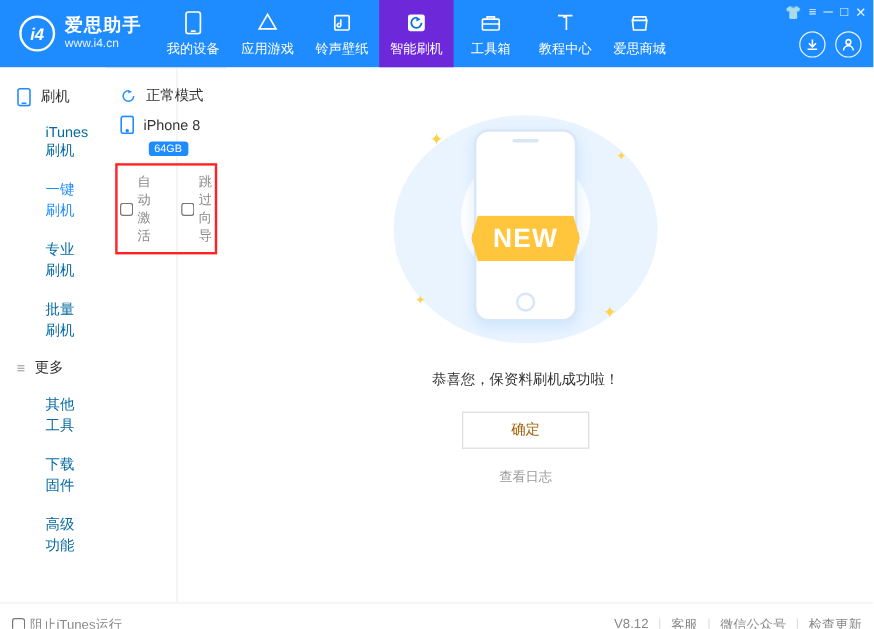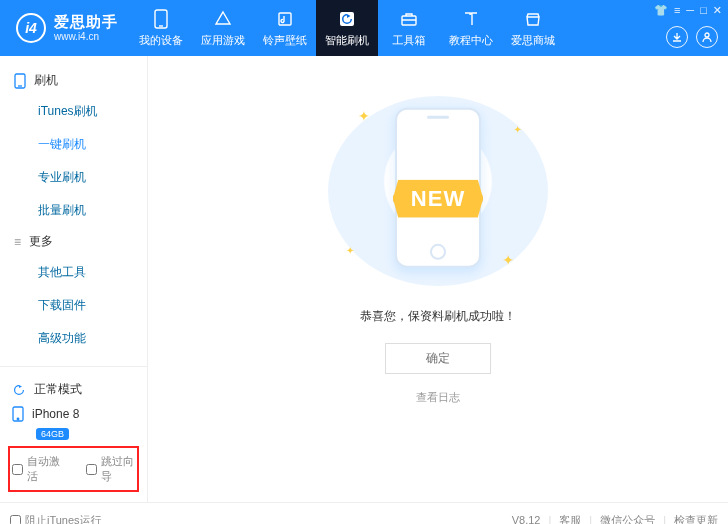--- a/index.html
+++ b/index.html
@@ -7,31 +7,31 @@
 
 .header { height: 56px; background: #1e8bff; display: flex; align-items: center; color: #fff; position: relative; }
 .logo { display: flex; align-items: center; padding: 0 12px 0 16px; gap: 8px; }
 .logo-circle { width: 30px; height: 30px; border: 2px solid #fff; border-radius: 50%; display: flex; align-items: center; justify-content: center; font-weight: bold; font-size: 14px; font-style: italic; }
 .logo-text { display: flex; flex-direction: column; line-height: 1.1; }
 .logo-text .cn { font-size: 15px; font-weight: bold; letter-spacing: 1px; }
 .logo-text .url { font-size: 10px; opacity: .9; }
 
 .topnav { display: flex; height: 100%; }
 .topnav-item { width: 62px; display: flex; flex-direction: column; align-items: center; justify-content: center; gap: 4px; font-size: 11px; cursor: pointer; }
-.topnav-item.active { background: #0f172a; }
+.topnav-item.active { background: #6d28d9; }
 .topnav-item .ico { width: 20px; height: 20px; display: flex; align-items: center; justify-content: center; }
 
 .winctrl { position: absolute; top: 4px; right: 6px; display: flex; gap: 6px; font-size: 11px; }
 .winctrl span { cursor: pointer; opacity: .9; }
 
 .header-right { position: absolute; right: 10px; top: 26px; display: flex; gap: 8px; }
 .header-right .circ { width: 22px; height: 22px; border: 1.5px solid rgba(255,255,255,.9); border-radius: 50%; display: flex; align-items: center; justify-content: center; cursor: pointer; }
 
 .body { display: flex; height: 446px; }
-.sidebar { width: 148px; border-right: 1px solid #eee; display: flex; flex-direction: column; }
+.sidebar { width: 148px; border-right: 1px solid #eee; display: flex; flex-direction: row; }
 .side-scroll { flex: 1; padding: 10px 0; }
 .side-group { padding: 6px 14px; color: #333; font-size: 12px; display: flex; align-items: center; gap: 8px; }
 .side-item { padding: 8px 14px 8px 38px; color: #0369a1; font-size: 12px; cursor: pointer; }
 .side-item.active { color: #1e8bff; }
 
 .side-bottom { border-top: 1px solid #eee; padding: 10px 12px; }
 .mode-row, .phone-row { display: flex; align-items: center; gap: 8px; padding: 4px 0; color: #333; }
 .badge { background: #1e8bff; color: #fff; font-size: 9px; padding: 1px 5px; border-radius: 3px; margin-left: 4px; }
 .checks { border: 2px solid #f22; padding: 6px 2px; margin: 6px -4px 0; display: flex; gap: 25px; font-size: 11px; color: #888; }
 .checks label { display: flex; align-items: center; gap: 4px; cursor: pointer; }
@@ -43,21 +43,21 @@
 .illus .spark { position: absolute; color: #ffd24a; font-size: 14px; }
 .illus .phone { position: absolute; left: 50%; top: 50%; transform: translate(-50%, -52%); width: 86px; height: 160px; background: #fff; border: 2px solid #d8e6f5; border-radius: 12px; box-shadow: 0 4px 12px rgba(30,139,255,.15); }
 .illus .phone::before { content: ""; position: absolute; top: 6px; left: 50%; transform: translateX(-50%); width: 22px; height: 3px; background: #d8e6f5; border-radius: 2px; }
 .illus .phone::after { content: ""; position: absolute; bottom: 6px; left: 50%; transform: translateX(-50%); width: 12px; height: 12px; border: 2px solid #d8e6f5; border-radius: 50%; }
 .illus .ribbon { position: absolute; left: 50%; top: 50%; transform: translate(-50%, -30%); background: #ffc53d; color: #fff; font-weight: bold; font-size: 22px; letter-spacing: 1px; padding: 6px 18px; clip-path: polygon(6% 0, 94% 0, 100% 50%, 94% 100%, 6% 100%, 0 50%); box-shadow: 0 2px 0 #e6a400; }
 .illus .ribbon::before, .illus .ribbon::after { content: ""; position: absolute; top: 100%; width: 0; height: 0; border: 5px solid transparent; }
 .illus .ribbon::before { left: 8px; border-top-color: #c98c00; border-right-color: #c98c00; }
 .illus .ribbon::after { right: 8px; border-top-color: #c98c00; border-left-color: #c98c00; }
 
 .msg { margin-top: 22px; font-size: 12px; color: #333; text-align: right; }
-.okbtn { margin-top: 18px; border: 1px solid #ddd; background: #fff; padding: 6px 40px; font-size: 12px; cursor: pointer; color: #737373; }
+.okbtn { margin-top: 18px; border: 1px solid #ddd; background: #fff; padding: 6px 40px; font-size: 12px; cursor: pointer; color: #a16207; }
 .loglink { margin-top: 16px; font-size: 11px; color: #999; cursor: pointer; }
 
 .footer { height: 22px; border-top: 1px solid #eee; display: flex; align-items: center; padding: 17px 10px; font-size: 11px; color: #888; }
 .footer .left { display: flex; align-items: center; gap: 4px; }
 .footer .right { margin-left: auto; display: flex; align-items: center; gap: 8px; }
 .footer .sep { color: #ddd; }
 .footer .link { cursor: pointer; }
 
 svg { display: block; }
 </style>

